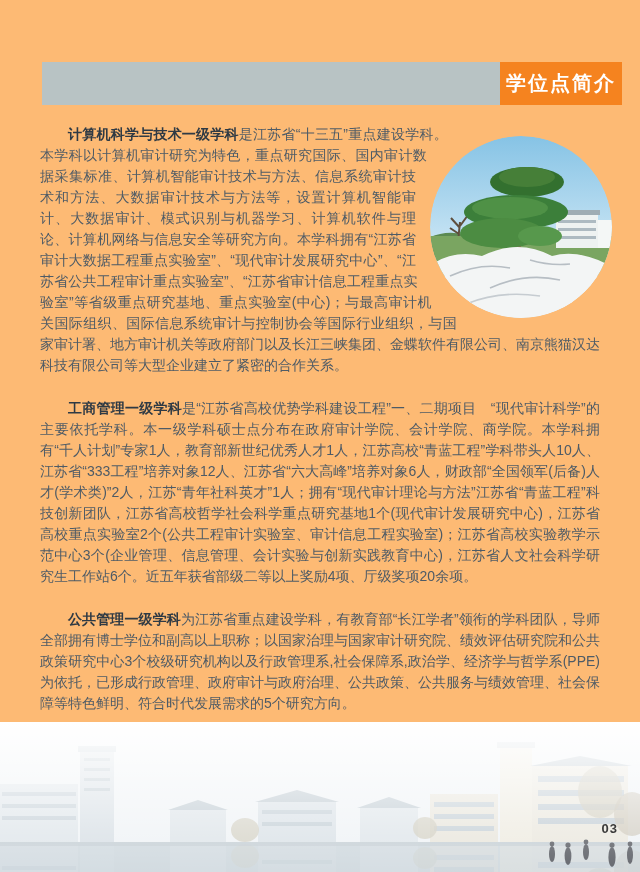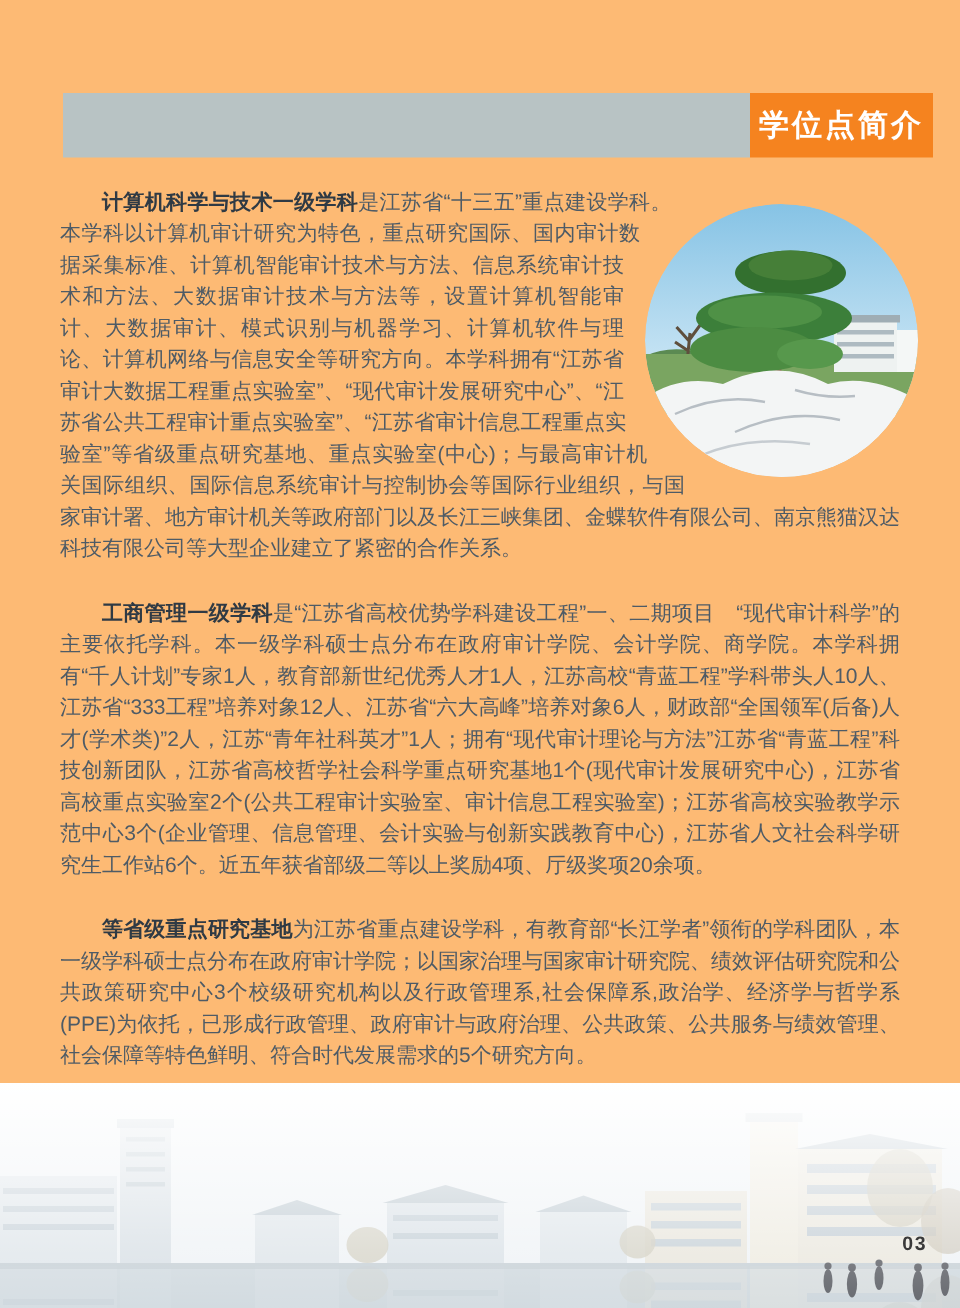--- a/index.html
+++ b/index.html
@@ -185,20 +185,20 @@
         </svg>
       </span>
       <b class="lead">计算机科学与技术一级学科</b><span>是江苏省“十三五”重点建设学科。本学科以计算机审计研究为特色，重点研究国际、国内审计数据采集标准、计算机智能审计技术与方法、信息系统审计技术和方法、大数据审计技术与方法等，设置计算机智能审计、大数据审计、模式识别与机器学习、计算机软件与理论、计算机网络与信息安全等研究方向。本学科拥有“江苏省审计大数据工程重点实验室”、“现代审计发展研究中心”、“江苏省公共工程审计重点实验室”、“江苏省审计信息工程重点实验室”等省级重点研究基地、重点实验室(中心)；与最高审计机关国际组织、国际信息系统审计与控制协会等国际行业组织，与国家审计署、地方审计机关等政府部门以及长江三峡集团、金蝶软件有限公司、南京熊猫汉达科技有限公司等大型企业建立了紧密的合作关系。</span>
     </p>
 
     <p>
       <b class="lead">工商管理一级学科</b><span>是“江苏省高校优势学科建设工程”一、二期项目　“现代审计科学”的主要依托学科。本一级学科硕士点分布在政府审计学院、会计学院、商学院。本学科拥有“千人计划”专家1人，教育部新世纪优秀人才1人，江苏高校“青蓝工程”学科带头人10人、江苏省“333工程”培养对象12人、江苏省“六大高峰”培养对象6人，财政部“全国领军(后备)人才(学术类)”2人，江苏“青年社科英才”1人；拥有“现代审计理论与方法”江苏省“青蓝工程”科技创新团队，江苏省高校哲学社会科学重点研究基地1个(现代审计发展研究中心)，江苏省高校重点实验室2个(公共工程审计实验室、审计信息工程实验室)；江苏省高校实验教学示范中心3个(企业管理、信息管理、会计实验与创新实践教育中心)，江苏省人文社会科学研究生工作站6个。近五年获省部级二等以上奖励4项、厅级奖项20余项。</span>
     </p>
 
     <p>
-      <b class="lead">等省级重点研究基地</b><span>为江苏省重点建设学科，有教育部“长江学者”领衔的学科团队，本一级学科硕士点分布在政府审计学院；以国家治理与国家审计研究院、绩效评估研究院和公共政策研究中心3个校级研究机构以及行政管理系,社会保障系,政治学、经济学与哲学系(PPE)为依托，已形成行政管理、政府审计与政府治理、公共政策、公共服务与绩效管理、社会保障等特色鲜明、符合时代发展需求的5个研究方向。</span>
+      <b class="lead">公共管理一级学科</b><span>为江苏省重点建设学科，有教育部“长江学者”领衔的学科团队，导师全部拥有博士学位和副高以上职称；以国家治理与国家审计研究院、绩效评估研究院和公共政策研究中心3个校级研究机构以及行政管理系,社会保障系,政治学、经济学与哲学系(PPE)为依托，已形成行政管理、政府审计与政府治理、公共政策、公共服务与绩效管理、社会保障等特色鲜明、符合时代发展需求的5个研究方向。</span>
     </p>
 
   </div>
 
   <div class="page-number">03</div>
 
 </div>
 
 </body></html>

